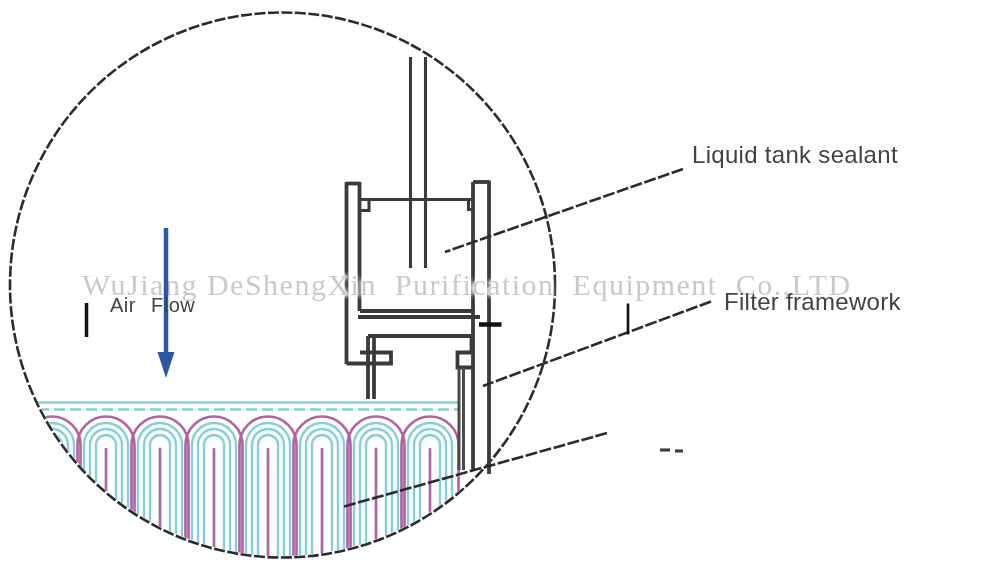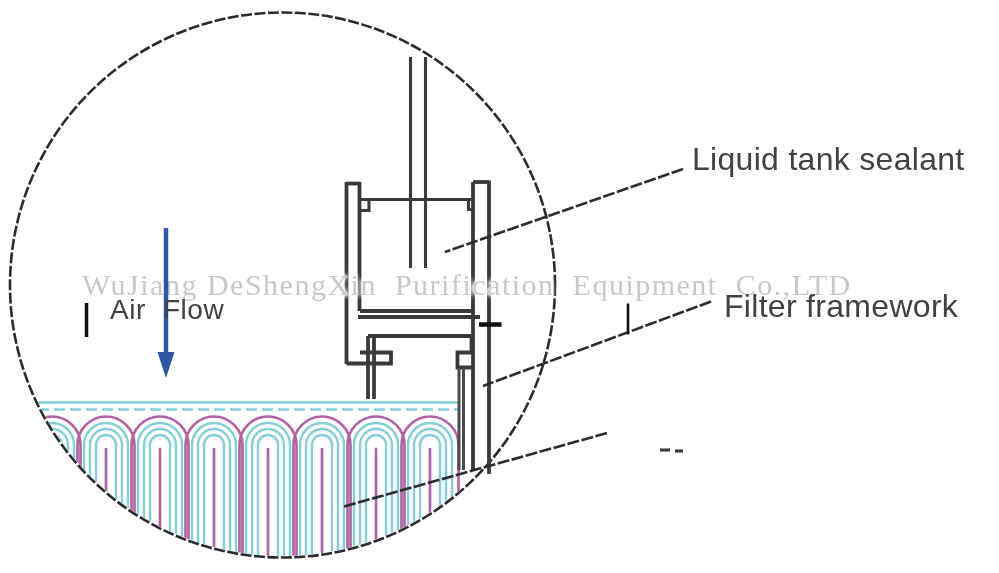--- a/index.html
+++ b/index.html
@@ -13,23 +13,23 @@
     position:absolute;left:82px;top:268px;z-index:3;
     font-family:"Liberation Serif","DejaVu Serif",serif;
     font-size:30px;letter-spacing:1.5px;white-space:pre;
     color:var(--watermark_text,#c9c9c9);
     text-shadow:0 0 2px #fff,0 0 3px #fff,0 0 4px #fff,0 0 5px #fff,0 0 6px #fff;
   }
   #overlay-svg{z-index:4;}
   .lbl{
     position:absolute;z-index:5;white-space:nowrap;
     color:var(--label_text,#3f4346);
-    font-size:32px;letter-spacing:.3px;
+    font-size:24px;letter-spacing:.3px;
   }
-  .lbl.airflow{font-size:28px;word-spacing:9px;letter-spacing:.5px;}
+  .lbl.airflow{font-size:20px;word-spacing:9px;letter-spacing:.5px;}
   
   .ln{fill:none;stroke:var(--line,#3a3a3a);stroke-width:3.8;}
   .thin{stroke-width:3.1;}
   .soft{stroke:var(--line_soft,#4a4a4a);stroke-width:3;}
   .circ{fill:none;stroke:var(--leader,#2c2c2c);stroke-width:2.6;stroke-dasharray:11 2.5;}
   .ld{fill:none;stroke:var(--leader,#2c2c2c);stroke-width:2.6;stroke-dasharray:12 2.5;}
   .tick{fill:none;stroke:var(--tick,#111111);}
   .pm{fill:none;stroke:var(--media_magenta,#b164a5);stroke-width:2.7;}
   .pc{fill:none;stroke:var(--media_cyan,#84cfda);stroke-width:2.4;}
   .arrow-line{fill:none;stroke:var(--arrow_blue,#2e56a6);stroke-width:4.5;}

